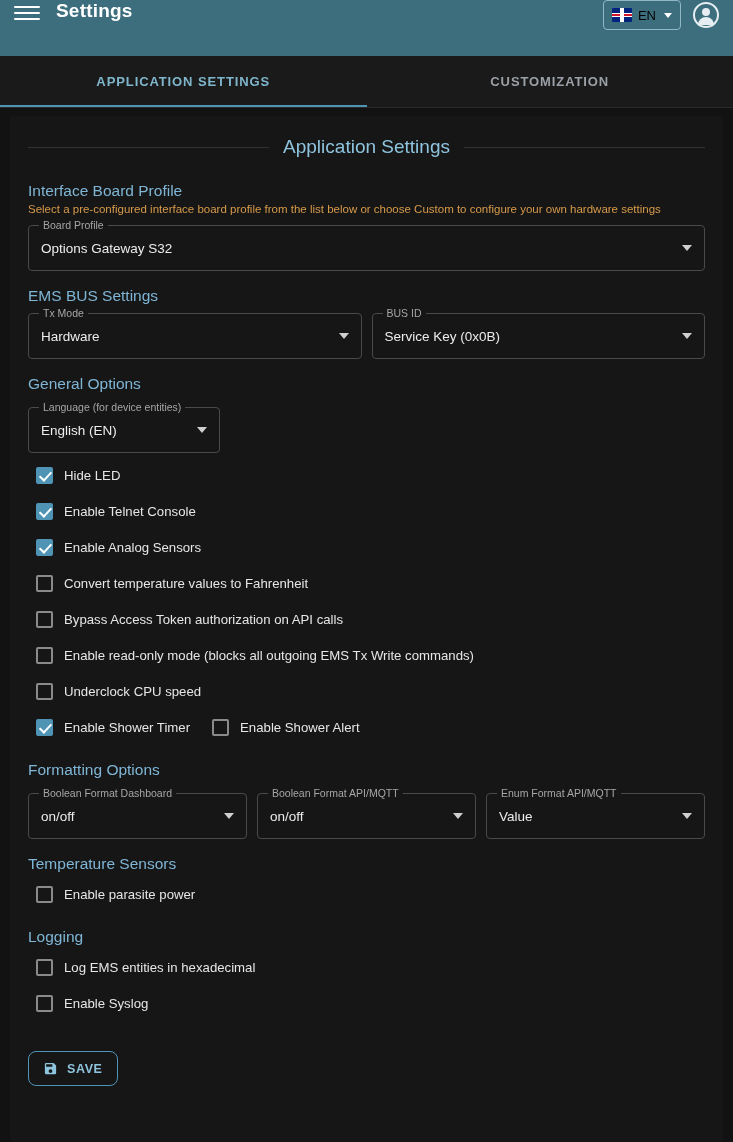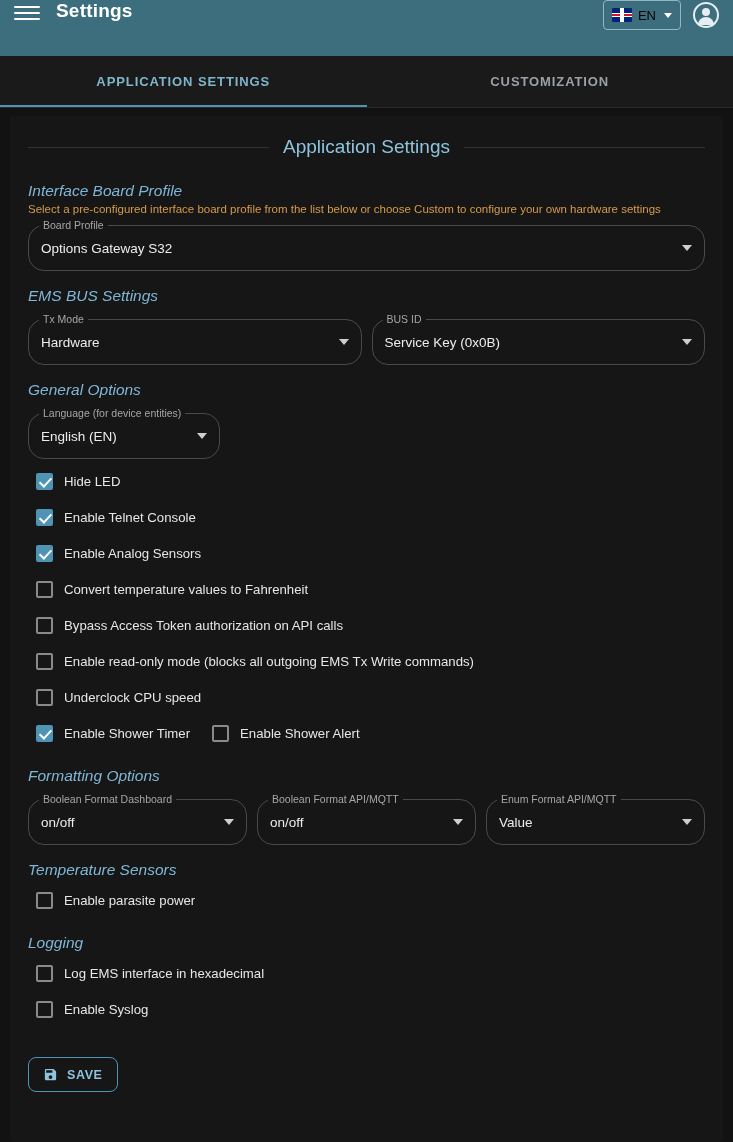--- a/index.html
+++ b/index.html
@@ -160,34 +160,33 @@
     font-size: 19px;
     color: #8ec4de;
     font-weight: normal;
     white-space: nowrap;
   }
   .section-title {
     color: #7fb6d6;
     font-size: 15.5px;
     margin: 0 0 3px 0;
     font-weight: normal;
-    font-style: italic;
   }
   .section { margin-bottom: 16px; }
   .helper {
     color: #d79a4a;
     font-size: 11.5px;
     margin: 2px 0 10px 0;
   }
 
   
   .field {
     position: relative;
     border: 1px solid #4a4a4a;
-    border-radius: 16px;
+    border-radius: 4px;
     height: 46px;
     display: flex;
     align-items: center;
     padding: 0 12px;
     background: transparent;
     cursor: pointer;
   }
   .field .legend {
     position: absolute;
     top: -7px;
@@ -309,21 +308,21 @@
       <div class="helper">Select a pre-configured interface board profile from the list below or choose Custom to configure your own hardware settings</div>
       <div class="field">
         <span class="legend">Board Profile</span>
         <span class="value">Options Gateway S32</span>
         <span class="caret"></span>
       </div>
     </div>
 
     
     <div class="section">
-      <div class="section-title" style="margin-bottom:14px;">EMS BUS Settings</div>
+      <div class="section-title" style="margin-bottom:8px;">EMS BUS Settings</div>
       <div class="row">
         <div class="field">
           <span class="legend">Tx Mode</span>
           <span class="value">Hardware</span>
           <span class="caret"></span>
         </div>
         <div class="field">
           <span class="legend">BUS ID</span>
           <span class="value">Service Key (0x0B)</span>
           <span class="caret"></span>
@@ -428,21 +427,21 @@
         </label>
       </div>
     </div>
 
     
     <div class="section">
       <div class="section-title">Logging</div>
       <div class="check-row">
         <label class="cb-wrap">
           <span class="cb"></span>
-          <span class="cb-label">Log EMS interface in hexadecimal</span>
+          <span class="cb-label">Log EMS entities in hexadecimal</span>
         </label>
       </div>
       <div class="check-row">
         <label class="cb-wrap">
           <span class="cb"></span>
           <span class="cb-label">Enable Syslog</span>
         </label>
       </div>
     </div>
 

